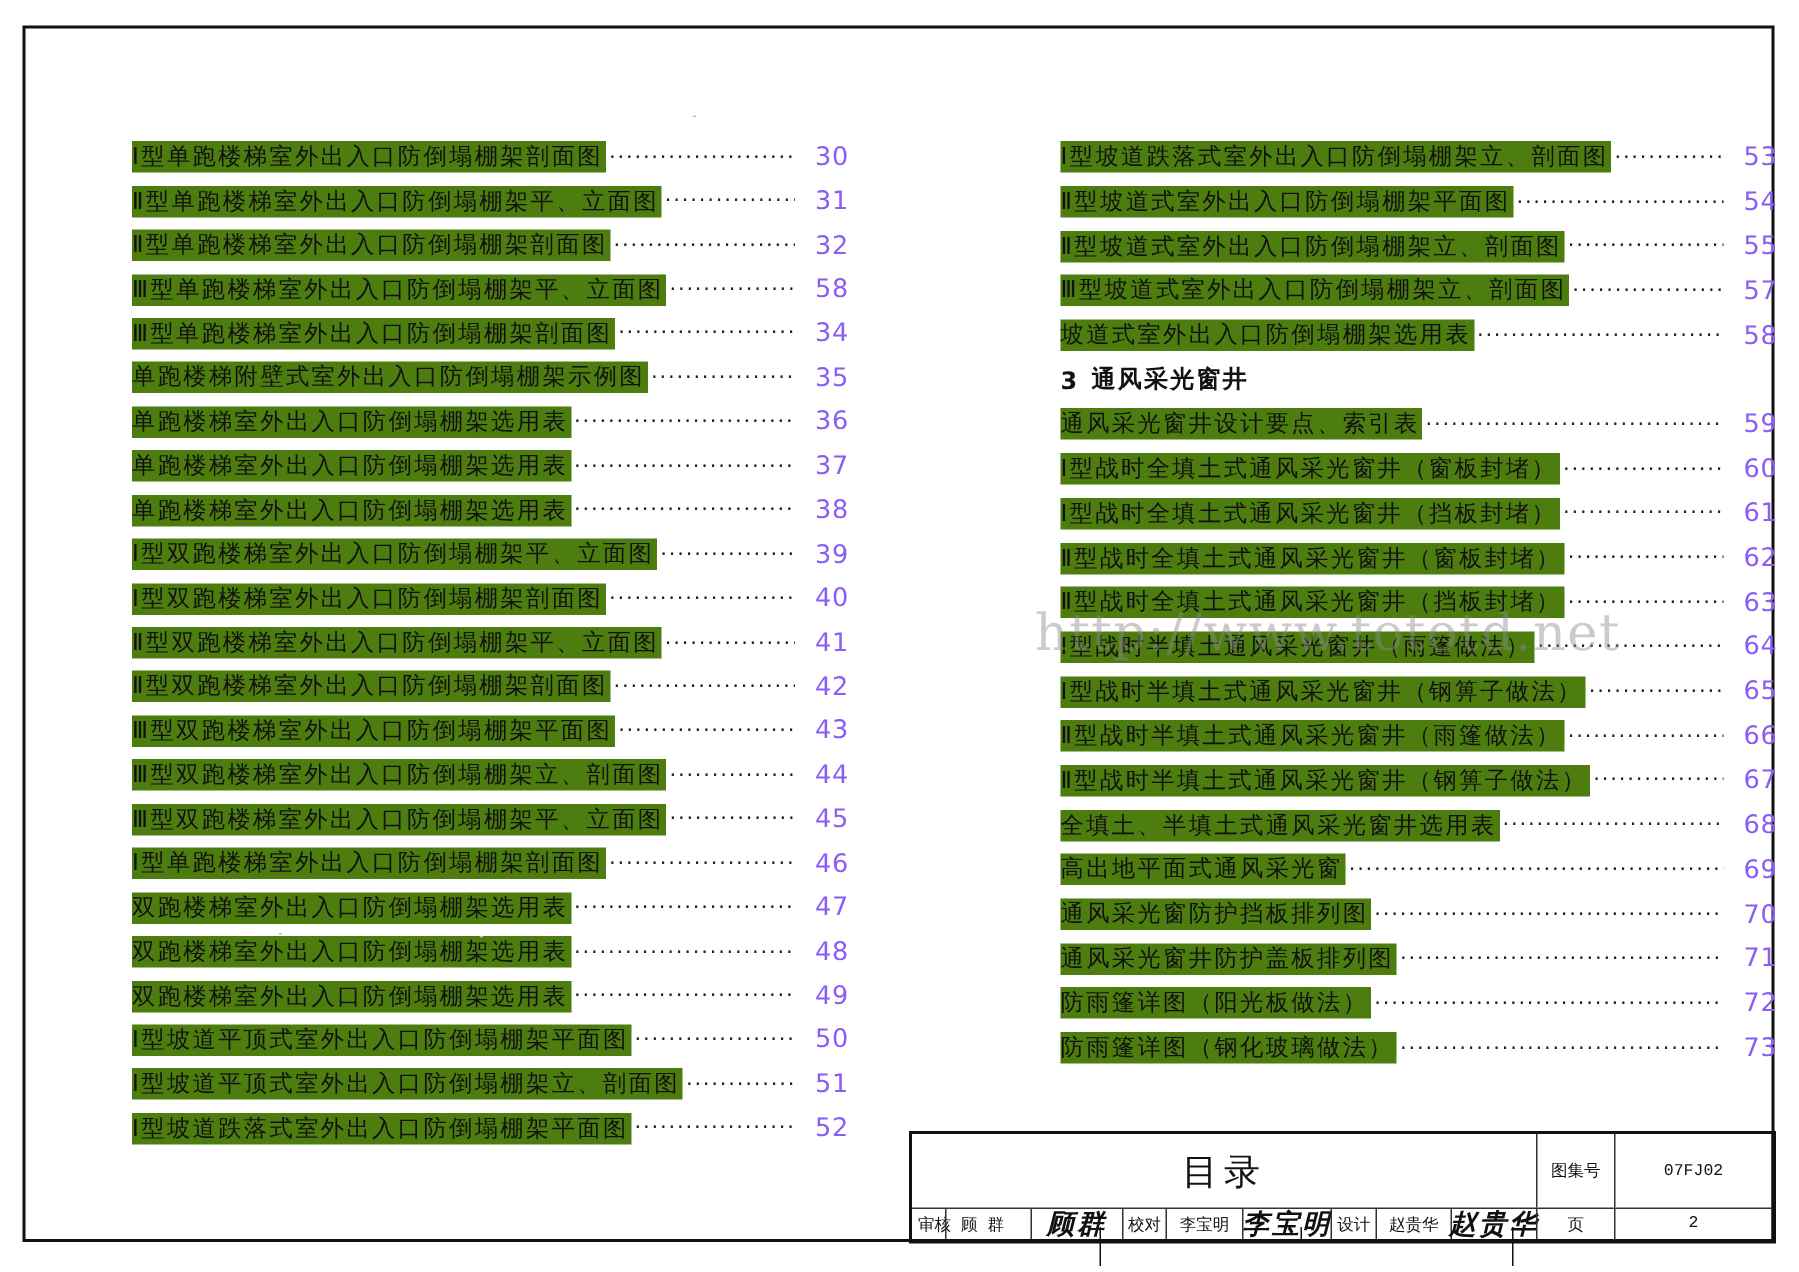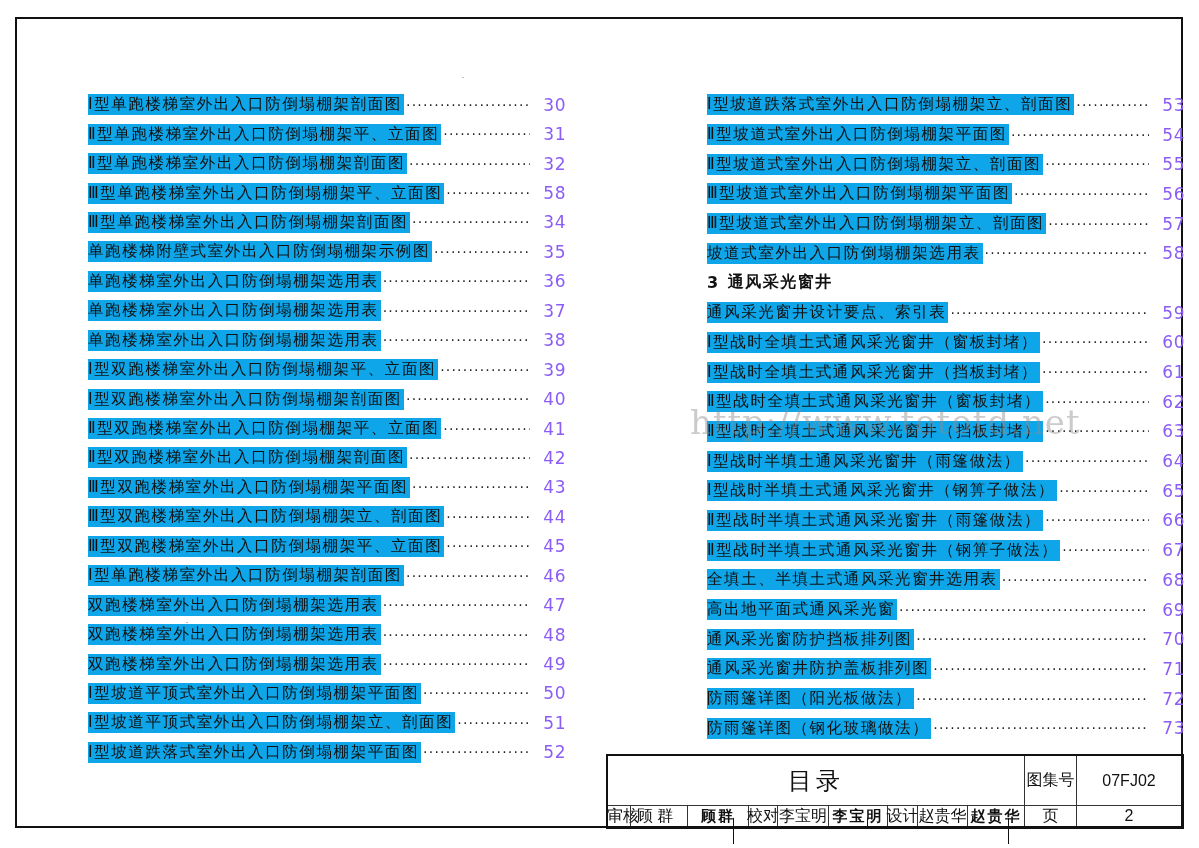--- a/index.html
+++ b/index.html
@@ -35,21 +35,21 @@
       height: 29.45px;
       display: flex;
       align-items: center;
       font-size: 15.5px;
       letter-spacing: 1.6px;
       white-space: nowrap;
     }
     .col-right .toc-row { height: 29.7px; }
     .toc-title {
       flex: 0 0 auto;
-      background: #0ea5e9;
+      background: #4d7c0f;
       padding-right: 2px;
       text-align: right;
     }
     .toc-dots {
       flex: 1 1 auto;
       overflow: hidden;
       height: 18px;
       margin: 0 8px 0 2px;
       position: relative;
     }
@@ -106,38 +106,39 @@
       font-size: 24px;
       letter-spacing: 4px;
       font-weight: normal;
     }
     .tb-cell {
       position: absolute;
       box-sizing: border-box;
       display: flex;
       align-items: center;
       justify-content: center;
-      font-size: 16px;
-      font-family: Liberation Sans, sans-serif;
+      font-size: 11px;
+      font-family: Liberation Mono, monospace;
       border-left: 1px solid #333;
       color: #111;
       white-space: nowrap;
     }
     .tb-hline {
       position: absolute;
       left: 0;
       top: 49px;
       width: 100%;
       height: 1px;
       background: #333;
     }
     .tb-sign {
       font-family: "DejaVu Serif", serif;
+      font-style: italic;
       font-weight: bold;
-      font-size: 15px;
+      font-size: 18px;
       letter-spacing: 2px;
     }
     .sig-tail {
       position: absolute;
       width: 1px;
       background: #111;
     }
     .watermark {
       position: absolute;
       left: 690px;
@@ -287,25 +288,20 @@
       </div>
       <div class="toc-row">
         <span class="toc-title">Ⅱ型坡道式室外出入口防倒塌棚架平面图</span>
         <span class="toc-dots"></span>
         <span class="toc-page">54</span>
       </div>
       <div class="toc-row">
         <span class="toc-title">Ⅱ型坡道式室外出入口防倒塌棚架立、剖面图</span>
         <span class="toc-dots"></span>
         <span class="toc-page">55</span>
-      </div>
-      <div class="toc-row">
-        <span class="toc-title">Ⅲ型坡道式室外出入口防倒塌棚架平面图</span>
-        <span class="toc-dots"></span>
-        <span class="toc-page">56</span>
       </div>
       <div class="toc-row">
         <span class="toc-title">Ⅲ型坡道式室外出入口防倒塌棚架立、剖面图</span>
         <span class="toc-dots"></span>
         <span class="toc-page">57</span>
       </div>
       <div class="toc-row">
         <span class="toc-title">坡道式室外出入口防倒塌棚架选用表</span>
         <span class="toc-dots"></span>
         <span class="toc-page">58</span>

